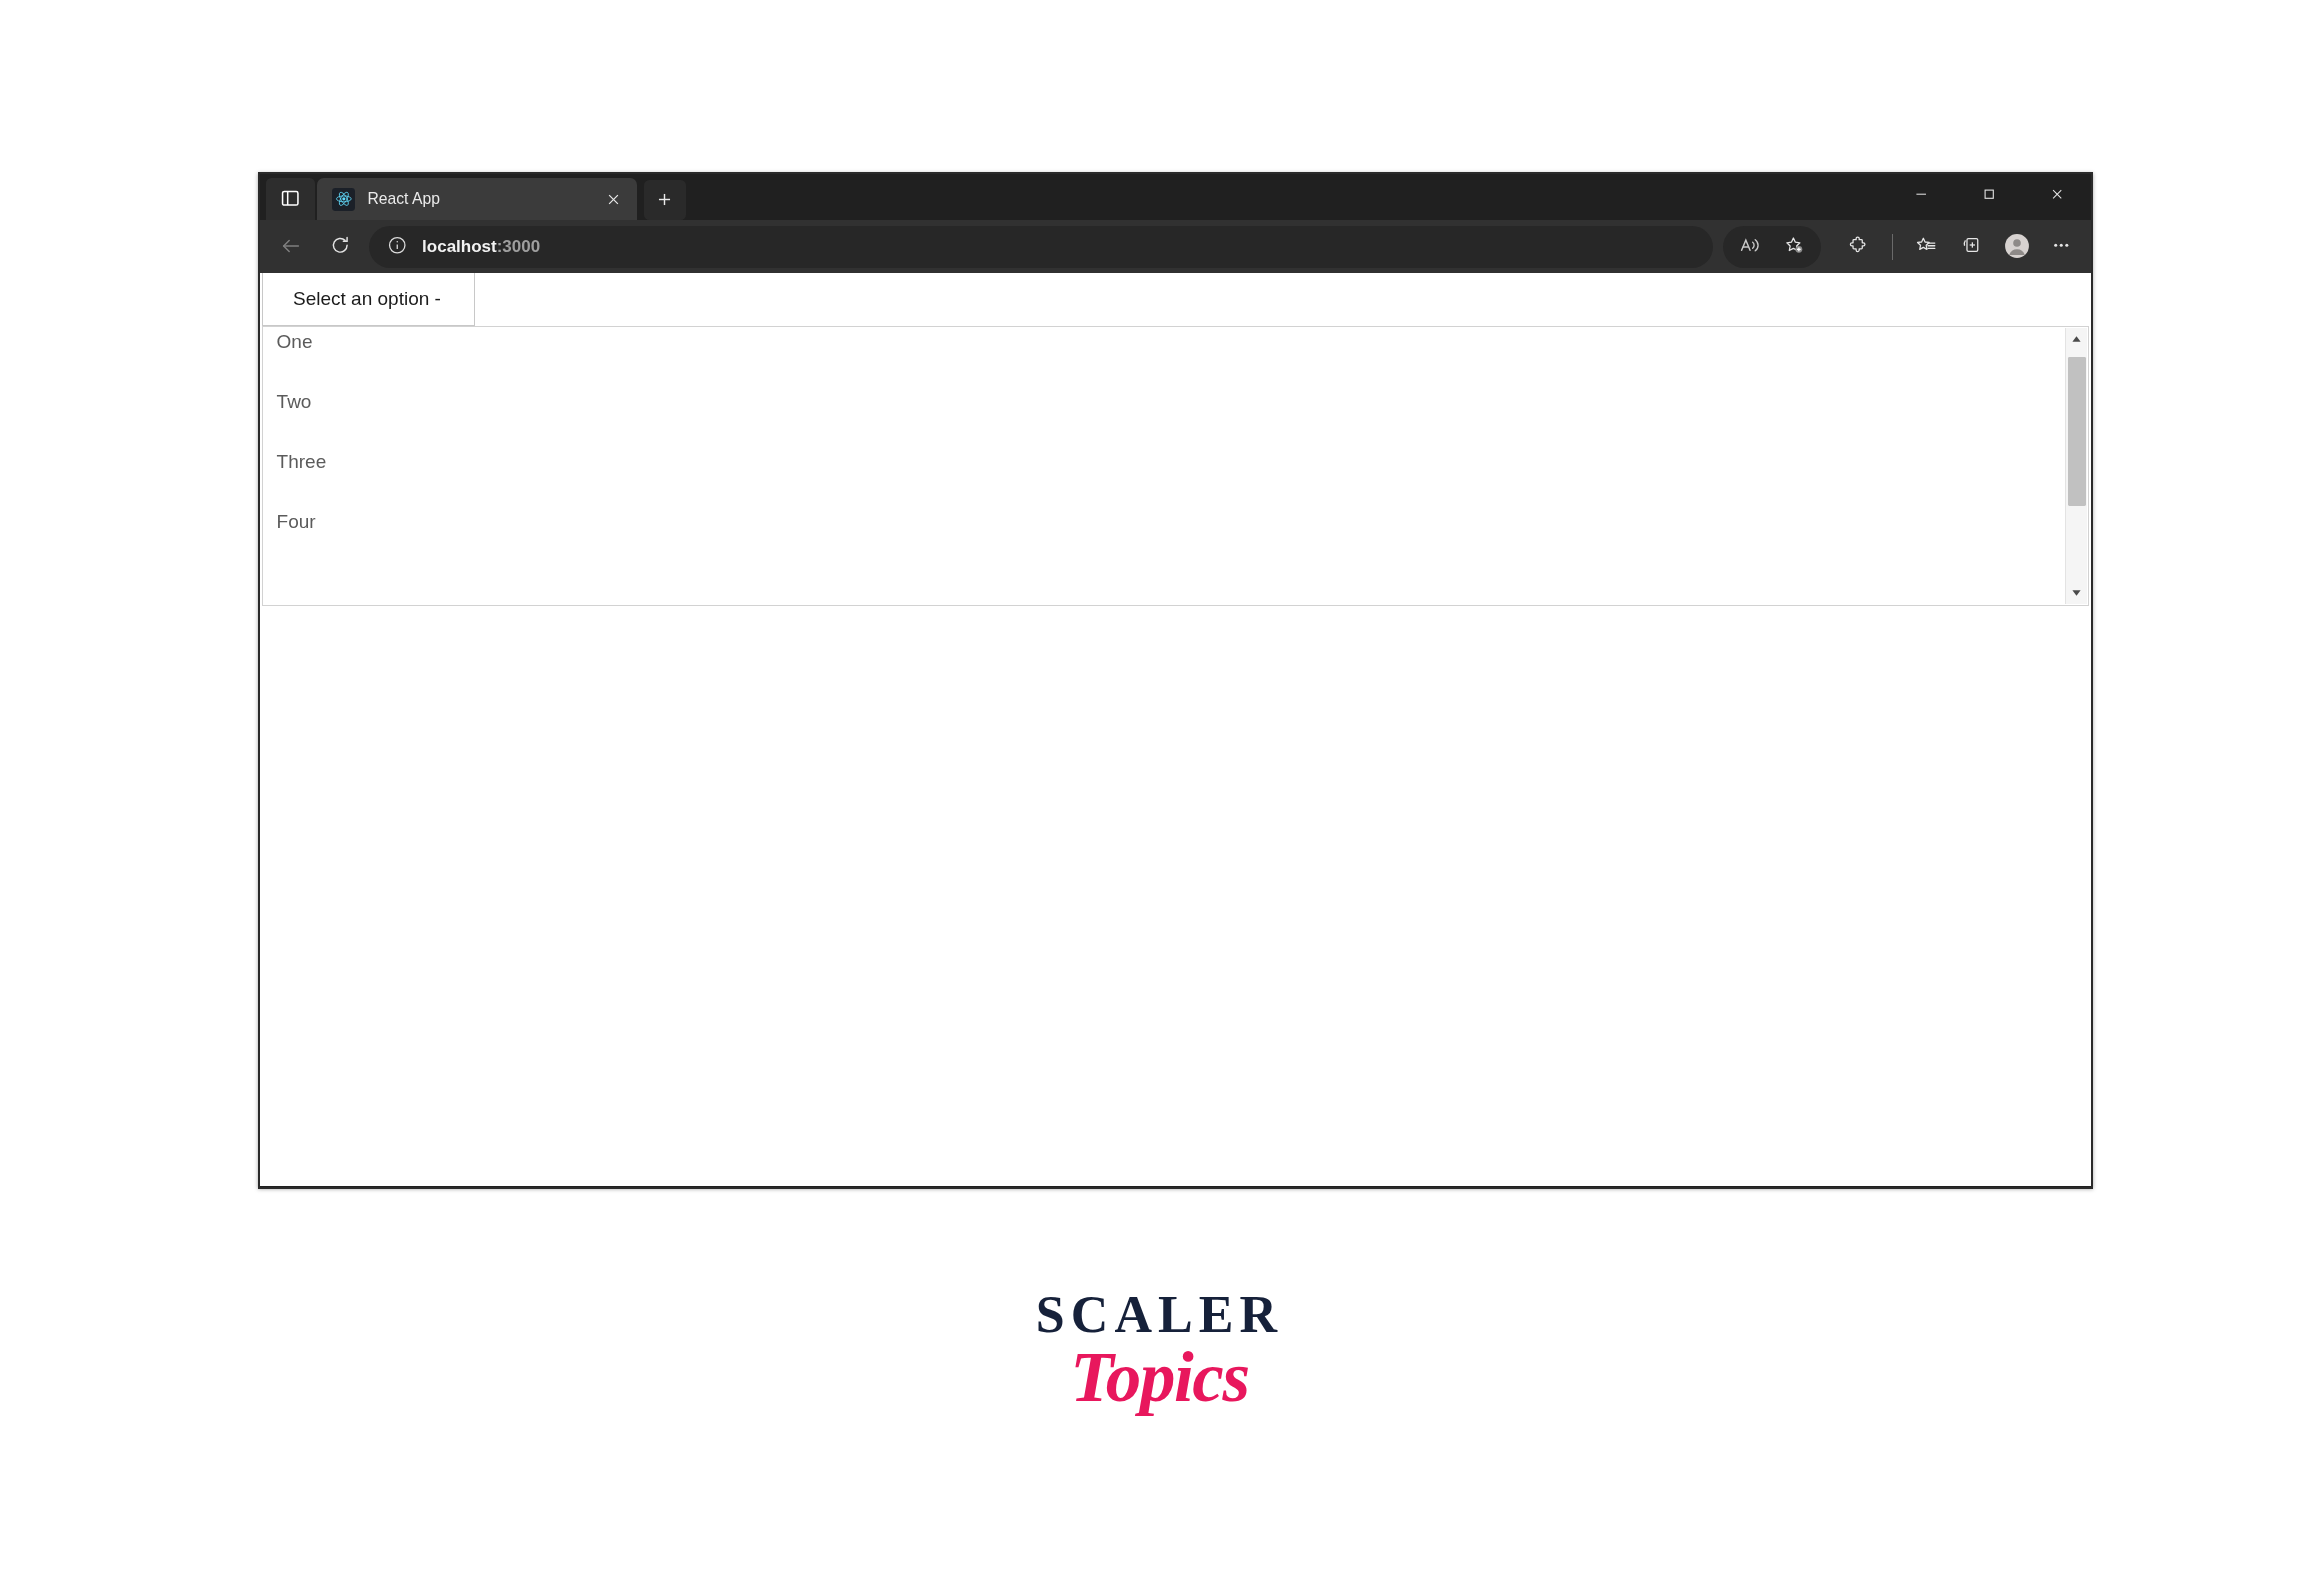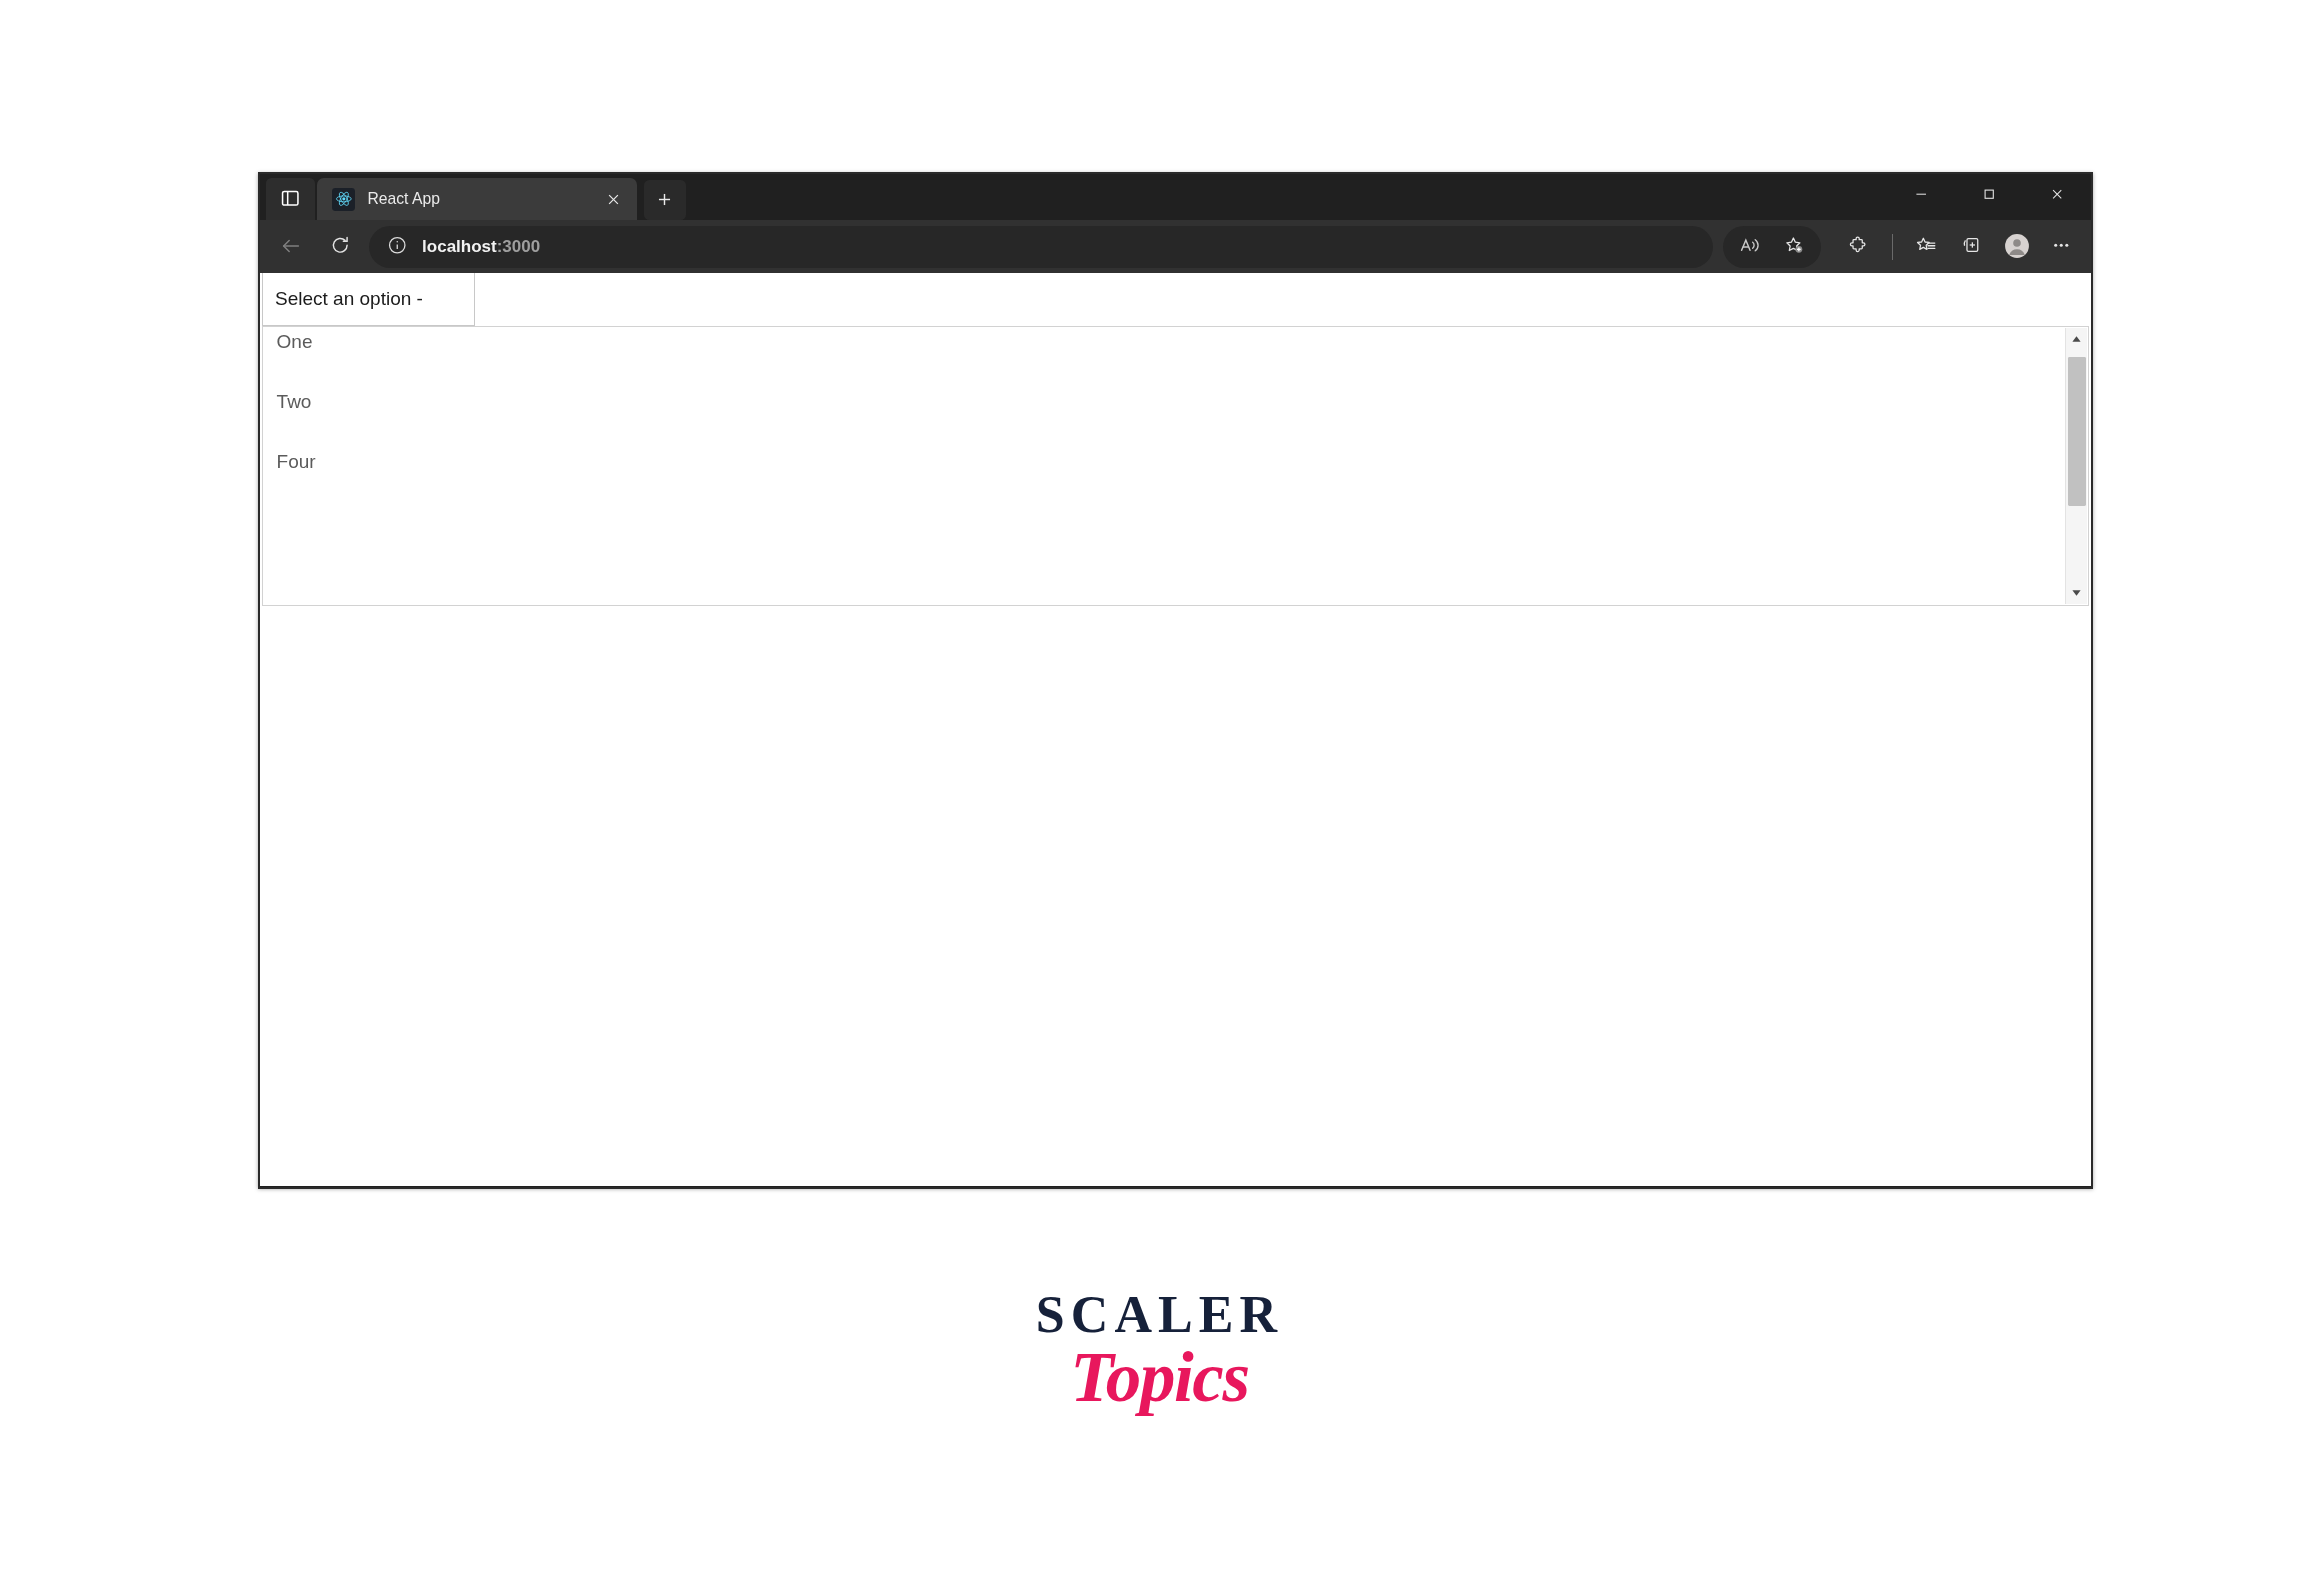--- a/index.html
+++ b/index.html
@@ -164,21 +164,21 @@
   
   #select-box{
     position:absolute;
     left:2px; top:0px;
     width:213px;height:53px;
     border:0.7px solid #c8c8c8;
     border-top:none;
     box-sizing:border-box;
     background:#ffffff;
     display:flex;align-items:center;
-    padding-left:12px;
+    padding-left:30px;
     font-size:19px;
     color:#1c1c1c;
     cursor:pointer;
   }
 
   
   #dropdown-popup{
     position:absolute;
     left:2px; top:53px;
     width:1827px;
@@ -453,20 +453,23 @@
 
     <div id="dropdown-popup">
       <div id="dropdown-list">
         <div class="dd-option">
           <span>One</span>
         </div>
         <div class="dd-option">
           <span>Two</span>
         </div>
         <div class="dd-option">
+          <span>Three</span>
+        </div>
+        <div class="dd-option">
           <span>Four</span>
         </div>
       </div>
 
       <div id="dd-scrollbar">
         <div class="sb-arrow" id="sb-up">
           <span>
             <svg width="11" height="8.2" viewBox="0 0 16 12">
                 <polygon points="8,2 14,10 2,10" fill="#4a4a4a"></polygon>
               </svg>

